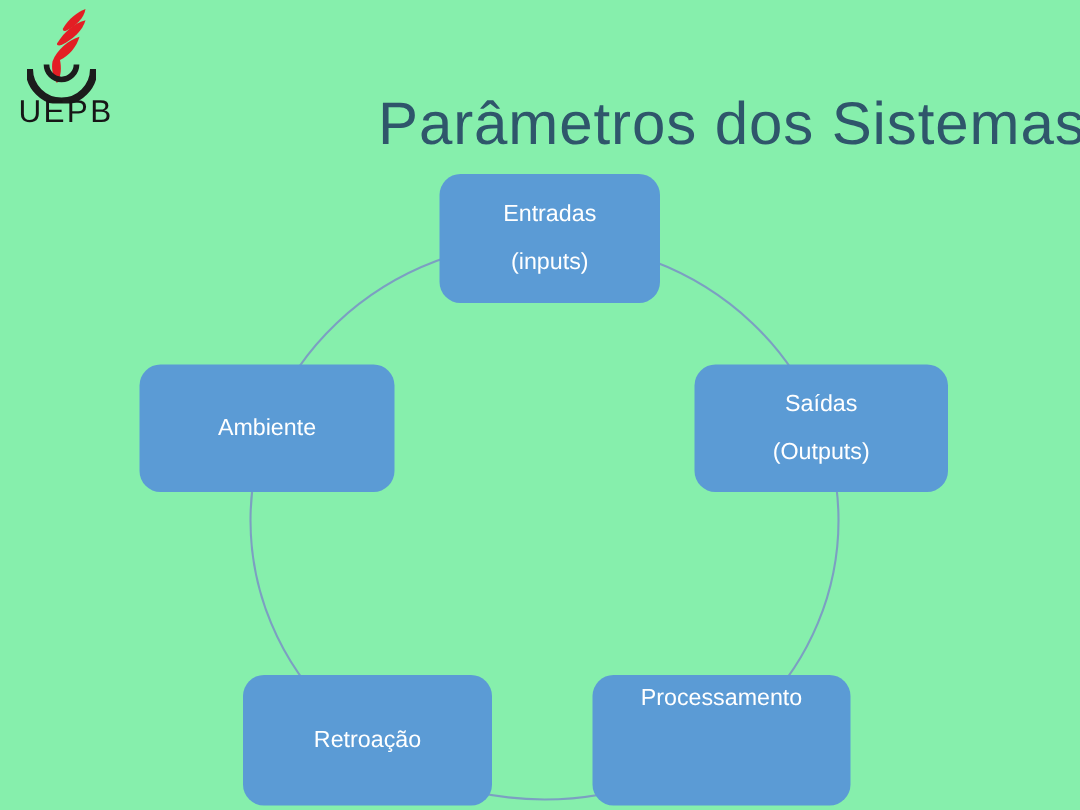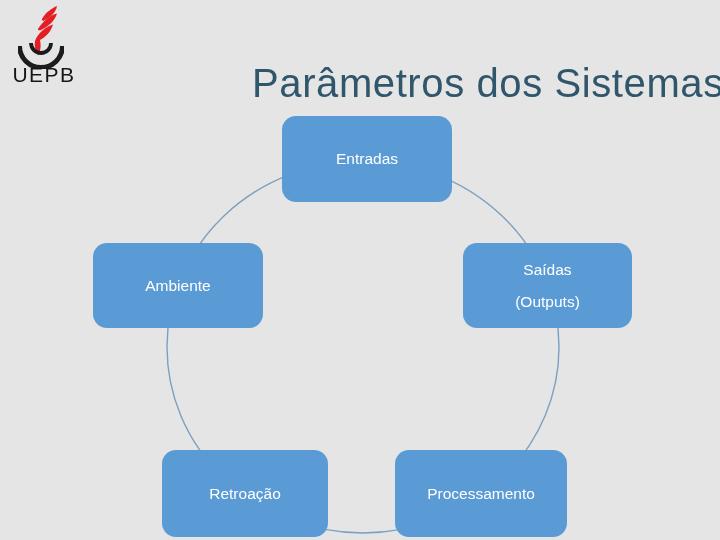--- a/index.html
+++ b/index.html
@@ -4,21 +4,21 @@
 <style>
   html, body {
     margin: 0;
     padding: 0;
     background: #ffffff;
   }
   .slide {
     position: relative;
     width: 720px;
     height: 540px;
-    background: #e5e5e5;
+    background: #86efac;
     overflow: hidden;
     font-family: "Liberation Sans", sans-serif;
   }
 
   
   .logo {
     position: absolute;
     left: 5px;
     top: 3px;
     width: 78px;
@@ -72,25 +72,25 @@
     display: flex;
     flex-direction: column;
     align-items: center;
     justify-content: center;
     text-align: center;
     font-size: 15.5px;
   }
   .node .line { line-height: 32px; }
   .node-retroacao .line { line-height: 25px; }
 
-  .node-entradas      { left: 282px; top: 116px; width: 170px; height: 86px; }
+  .node-entradas      { left: 293px; top: 116px; width: 147px; height: 86px; }
   .node-ambiente      { left:  93px; top: 243px; width: 170px; height: 85px; }
   .node-saidas        { left: 463px; top: 243px; width: 169px; height: 85px; }
   .node-retroacao     { left: 162px; top: 450px; width: 166px; height: 87px; }
-  .node-processamento { left: 395px; top: 450px; width: 172px; height: 87px; }
+  .node-processamento { left: 395px; top: 450px; width: 172px; height: 87px; justify-content: space-between; }
 </style>
 </head>
 <body>
 
 <div class="slide">
 
   <div class="logo">
     <svg class="logo-mark" width="46" height="64" viewBox="0 0 46 64" aria-hidden="true">
 
       <g fill="#e31e24">
@@ -108,20 +108,21 @@
   </div>
 
   <h1 class="title">Parâmetros dos Sistemas</h1>
 
   <svg class="cycle" width="720" height="540" viewBox="0 0 720 540" aria-hidden="true">
     <ellipse cx="363" cy="347" rx="196" ry="186" fill="none" stroke-width="1.4" stroke="#7c9fc2"></ellipse>
   </svg>
 
   <div class="node node-entradas">
     <div class="line">Entradas</div>
+    <div class="line">(inputs)</div>
   </div>
 
   <div class="node node-saidas">
     <div class="line">Saídas</div>
     <div class="line">(Outputs)</div>
   </div>
 
   <div class="node node-ambiente">
     <div class="line">Ambiente</div>
   </div>

